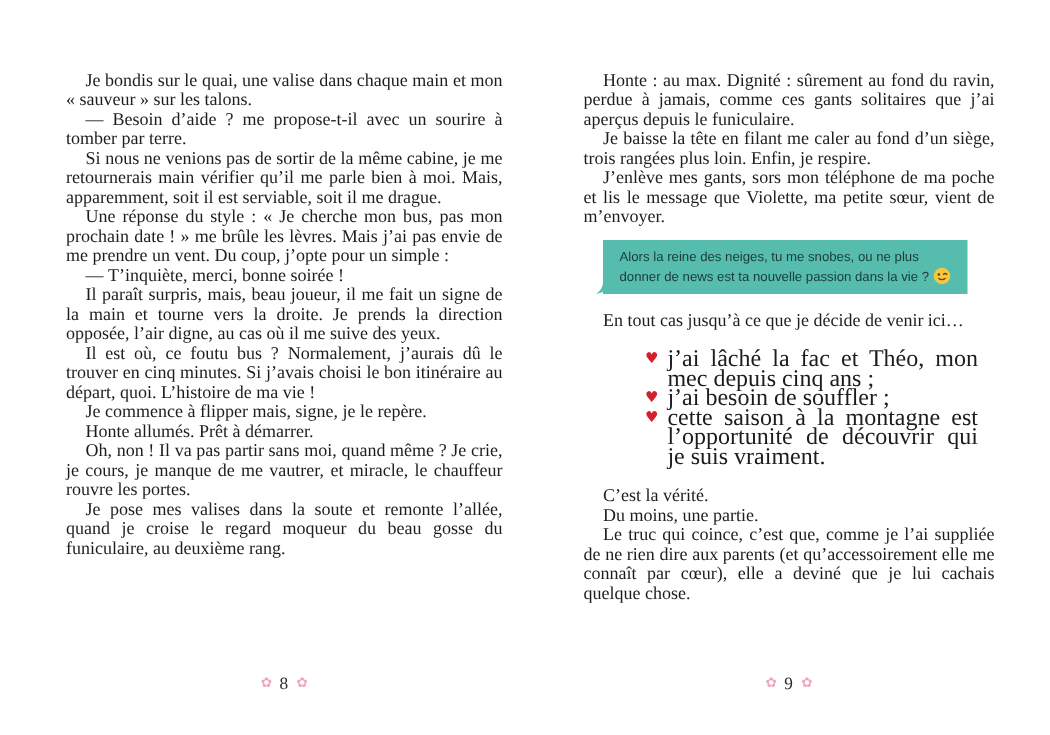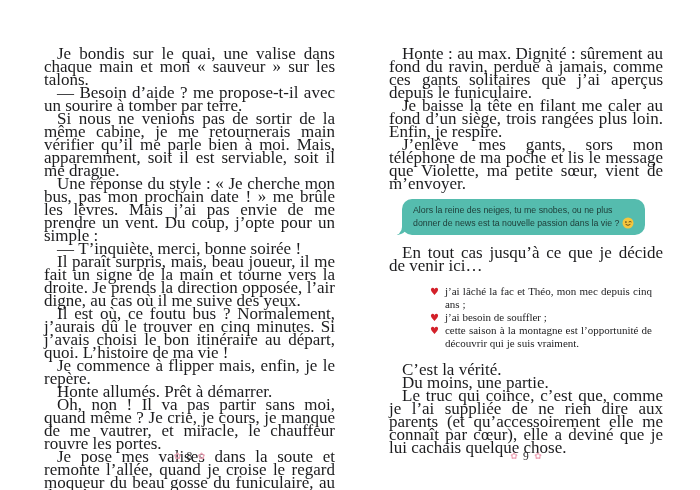--- a/index.html
+++ b/index.html
@@ -7,32 +7,32 @@
     width:700px;height:490px;position:relative;overflow:hidden;
     background:#ffffff;
     font-family:"Liberation Serif", serif;
     color:#1c1c1e;
   }
   .spread{position:absolute;inset:0;}
   .page-col{position:absolute;top:47px;}
   #left-col{left:44px;width:291px;}
   #right-col{left:389px;width:274px;}
   .para{
-    font-size:17px;line-height:13px;
+    font-size:12px;line-height:13px;
     text-align:justify;text-indent:13px;
     margin:0;
   }
   .gap{height:13px;}
   
   .bubble-row{margin:9px 0 11px 13px;}
   .bubble{
     position:relative;display:inline-block;
     background:var(--bubble-bg,#55bcae);
     color:var(--bubble-text,#1d3b36);
-    border-radius:10px;
+    border-radius:0;
     padding:6px 11px 6px 11px;
     font-family:"Liberation Sans", sans-serif;
     font-size:8.8px;line-height:11.5px;
   }
   .bubble::before{
     content:"";position:absolute;left:-6px;bottom:0;
     width:13px;height:14px;background:var(--bubble-bg,#55bcae);
     border-bottom-right-radius:14px;
   }
   .bubble::after{
@@ -43,21 +43,21 @@
   .bubble .bline{white-space:nowrap;position:relative;z-index:1;}
   .bubble svg{vertical-align:-3px;margin-left:3px;}
   
   .heart-list{margin-left:41px;width:222px;}
   .heart-item{display:flex;align-items:flex-start;}
   .heart-bullet{
     color:var(--heart,#d3202a);
     font-size:10px;line-height:13px;margin-right:6px;
     font-family:"DejaVu Sans", sans-serif;
   }
-  .heart-text{flex:1;font-size:11px;line-height:13px;text-align:justify;}
+  .heart-text{flex:1;font-size:16px;line-height:13px;text-align:justify;}
   
   .footer{
     position:absolute;top:450px;text-align:center;
     font-size:11.5px;color:#2a2a2c;
   }
   #left-footer{left:44px;width:291px;}
   #right-footer{left:389px;width:274px;}
   .orn{
     color:var(--ornament,#eda6b8);
     font-size:9px;vertical-align:1px;
@@ -73,21 +73,21 @@
 
   <div class="page-col" id="left-col">
     <div id="left-paras">
         <div class="para">Je bondis sur le quai, une valise dans chaque main et mon «&nbsp;sauveur&nbsp;» sur les talons.</div>
         <div class="para">—&nbsp;Besoin d’aide&nbsp;? me propose-t-il avec un sourire à tomber par terre.</div>
         <div class="para">Si nous ne venions pas de sortir de la même cabine, je me retournerais main vérifier qu’il me parle bien à moi. Mais, apparemment, soit il est serviable, soit il me drague.</div>
         <div class="para">Une réponse du style&nbsp;: «&nbsp;Je cherche mon bus, pas mon prochain date&nbsp;!&nbsp;» me brûle les lèvres. Mais j’ai pas envie de me prendre un vent. Du coup, j’opte pour un simple&nbsp;:</div>
         <div class="para">—&nbsp;T’inquiète, merci, bonne soirée&nbsp;!</div>
         <div class="para">Il paraît surpris, mais, beau joueur, il me fait un signe de la main et tourne vers la droite. Je prends la direction opposée, l’air digne, au cas où il me suive des yeux.</div>
         <div class="para">Il est où, ce foutu bus&nbsp;? Normalement, j’aurais dû le trouver en cinq minutes. Si j’avais choisi le bon itinéraire au départ, quoi. L’histoire de ma vie&nbsp;!</div>
-        <div class="para">Je commence à flipper mais, enfin, je le repère.</div>
+        <div class="para">Je commence à flipper mais, signe, je le repère.</div>
         <div class="para">Honte allumés. Prêt à démarrer.</div>
         <div class="para">Oh, non&nbsp;! Il va pas partir sans moi, quand même&nbsp;? Je crie, je cours, je manque de me vautrer, et miracle, le chauffeur rouvre les portes.</div>
         <div class="para">Je pose mes valises dans la soute et remonte l’allée, quand je croise le regard moqueur du beau gosse du funiculaire, au deuxième rang.</div>
       </div>
   </div>
   <div class="footer" id="left-footer">
     <span class="orn">✿</span><span class="pnum">8</span><span class="orn">✿</span>
   </div>
 
   <div class="page-col" id="right-col">

